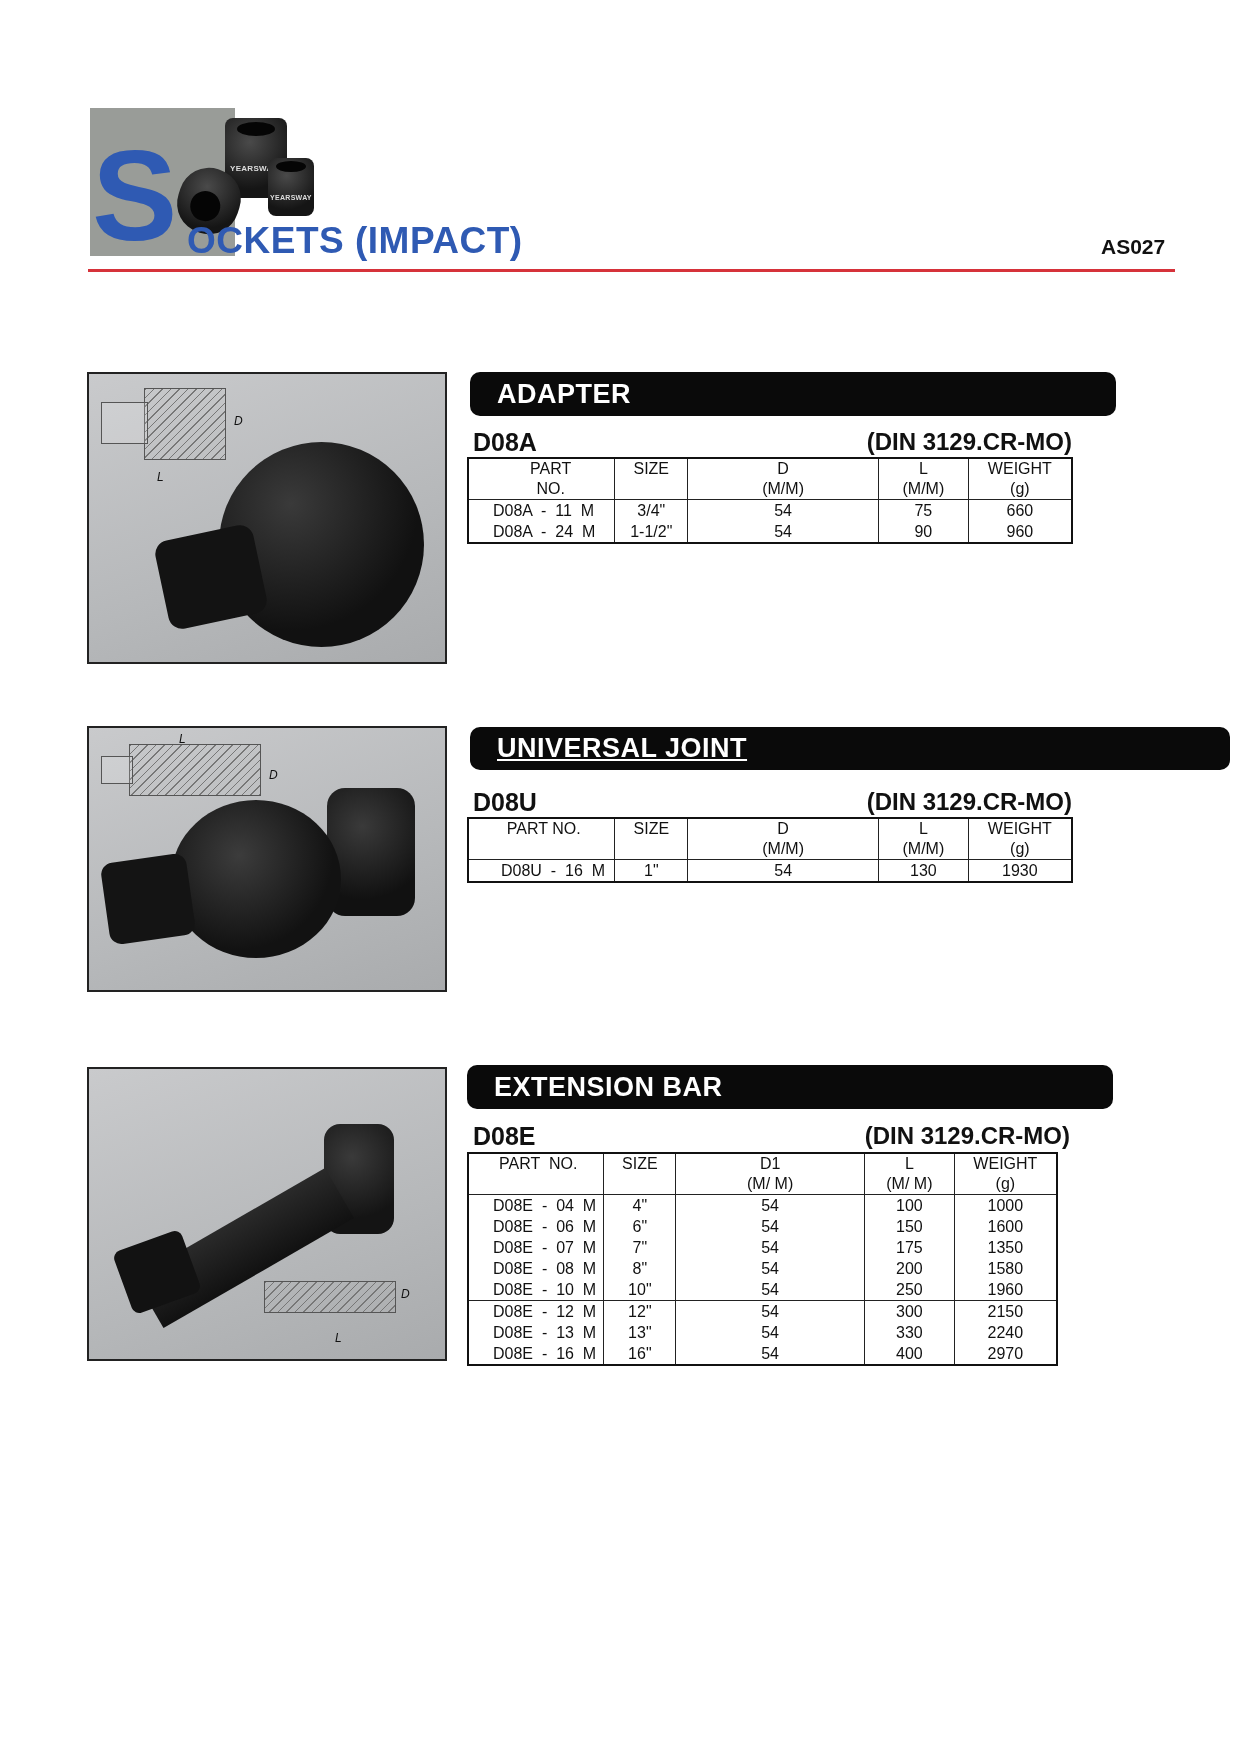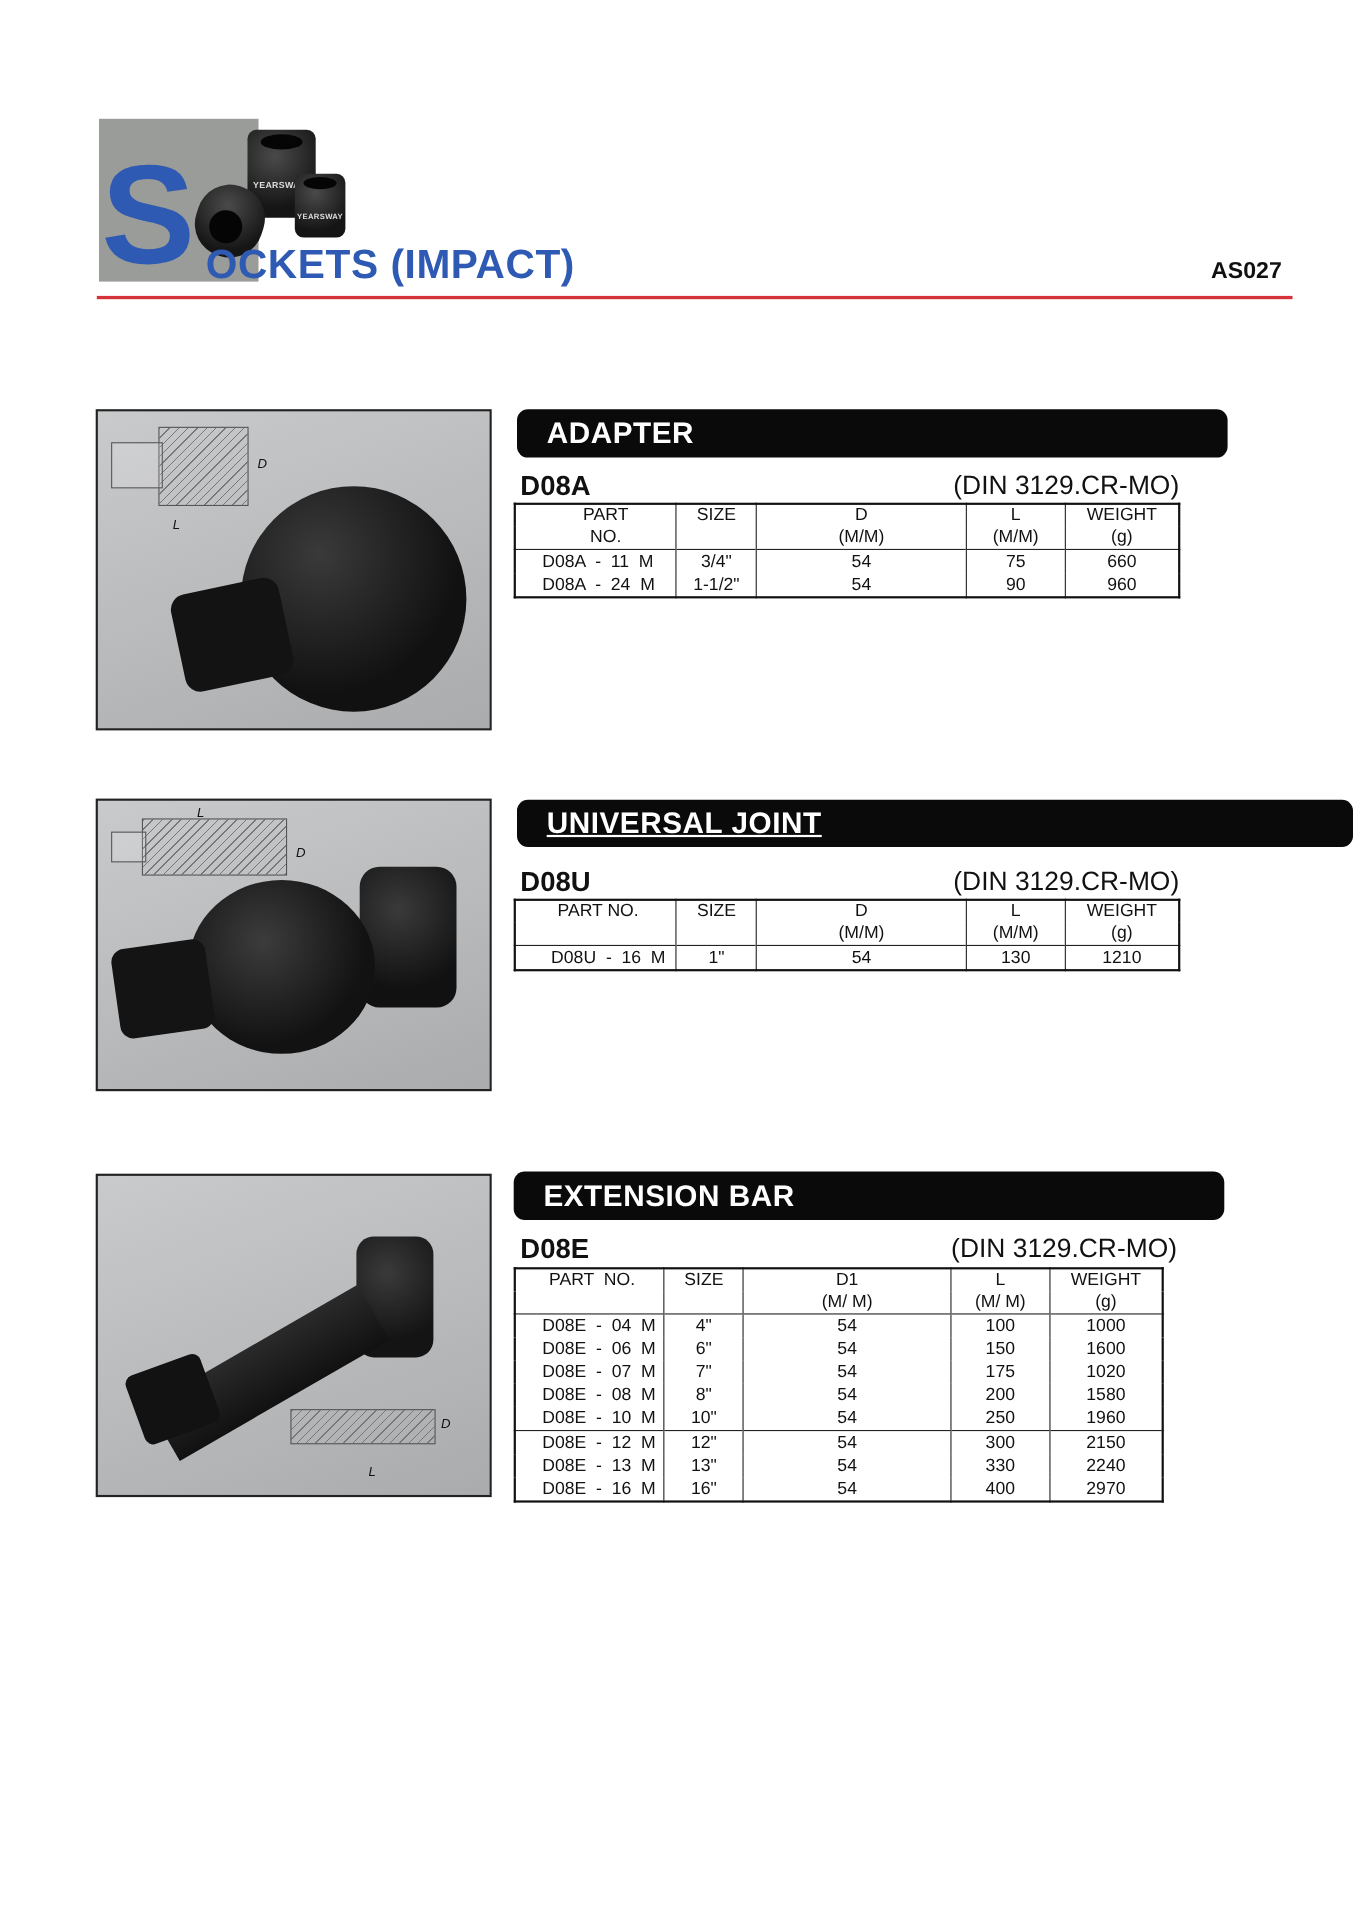--- a/index.html
+++ b/index.html
@@ -11,21 +11,21 @@
   .sock .hex{position:absolute;background:#050505;border-radius:50%;}
   .sock .lbl{position:absolute;color:#ddd;font-size:8px;font-weight:bold;letter-spacing:0.3px;}
   .big-s{left:92px;top:132px;font-size:128px;font-weight:bold;color:#2f5ab3;line-height:1;font-family:"Liberation Sans",sans-serif;}
   .hdr-title{left:187px;top:220px;font-size:37px;font-weight:bold;color:#2f5ab3;letter-spacing:0.5px;}
   .hdr-code{left:1101px;top:235px;font-size:21px;font-weight:bold;color:#111;}
   .red-rule{left:88px;top:269px;width:1087px;height:3px;background:#d6323a;}
   
   .photo-box{border:2px solid #222;background:linear-gradient(160deg,#c9cacc,#b6b8ba 60%,#a9abad);overflow:hidden;}
   .banner{background:#0a0a0a;border-radius:10px;color:#fff;font-weight:bold;font-size:27px;padding-left:27px;box-sizing:border-box;display:flex;align-items:center;letter-spacing:0.5px;}
   .code{font-size:25px;font-weight:bold;}
-  .din{font-size:24px;font-weight:normal;text-align:right;}
+  .din{font-size:24px;font-weight:bold;text-align:right;}
   table.spec{position:absolute;border-collapse:collapse;border:2px solid #111;font-size:16px;font-family:"Liberation Sans",sans-serif;}
   table.spec td{border-left:1px solid #222;padding:0 4px;height:21px;line-height:21px;text-align:center;vertical-align:top;}
   table.spec tr.head td{height:20px;line-height:20px;text-align:center;}
   table.spec tr.sep td{border-top:1px solid #222;}
   table.spec td.pn{text-align:left;padding-left:24px;}
   table.spec td.pnh{text-align:left;padding-left:8px;}
   .dim{position:absolute;border:1px solid #555;}
   .hatch{position:absolute;background:repeating-linear-gradient(135deg,#777 0 1px,transparent 1px 6px);border:1px solid #555;}
 </style>
 </head>
@@ -136,21 +136,21 @@
     <td></td>
     <td>(M/M)</td>
     <td>(M/M)</td>
     <td>(g)</td>
   </tr>
   <tr class="sep">
     <td class="pn" style="border-left:none;white-space:pre;padding-left:32px;">D08U  -  16  M</td>
     <td>1"</td>
     <td>54</td>
     <td>130</td>
-    <td>1210</td>
+    <td>1930</td>
   </tr>
 </tbody>
   </table>
 
 <div class="abs photo-box" style="left:87px;top:1067px;width:356px;height:290px;">
   <div class="abs" style="left:235px;top:55px;width:70px;height:110px;border-radius:16px;background:radial-gradient(circle at 40% 30%,#3a3a3a,#141414 70%);"></div>
   <div class="abs" style="left:60px;top:110px;width:220px;height:58px;background:linear-gradient(#2a2a2a,#111);transform:rotate(-30deg);transform-origin:left center;top:205px;"></div>
   <div class="abs" style="left:32px;top:170px;width:72px;height:66px;border-radius:8px;background:#121212;transform:rotate(-20deg);"></div>
   <div class="hatch" style="left:175px;top:212px;width:130px;height:30px;"></div>
   <div class="abs" style="left:312px;top:218px;font-size:12px;font-style:italic;">D</div>
@@ -196,21 +196,21 @@
     <td>6"</td>
     <td>54</td>
     <td>150</td>
     <td>1600</td>
   </tr>
   <tr>
     <td class="pn" style="border-left:none;white-space:pre;">D08E  -  07  M</td>
     <td>7"</td>
     <td>54</td>
     <td>175</td>
-    <td>1020</td>
+    <td>1350</td>
   </tr>
   <tr>
     <td class="pn" style="border-left:none;white-space:pre;">D08E  -  08  M</td>
     <td>8"</td>
     <td>54</td>
     <td>200</td>
     <td>1580</td>
   </tr>
   <tr>
     <td class="pn" style="border-left:none;white-space:pre;">D08E  -  10  M</td>

